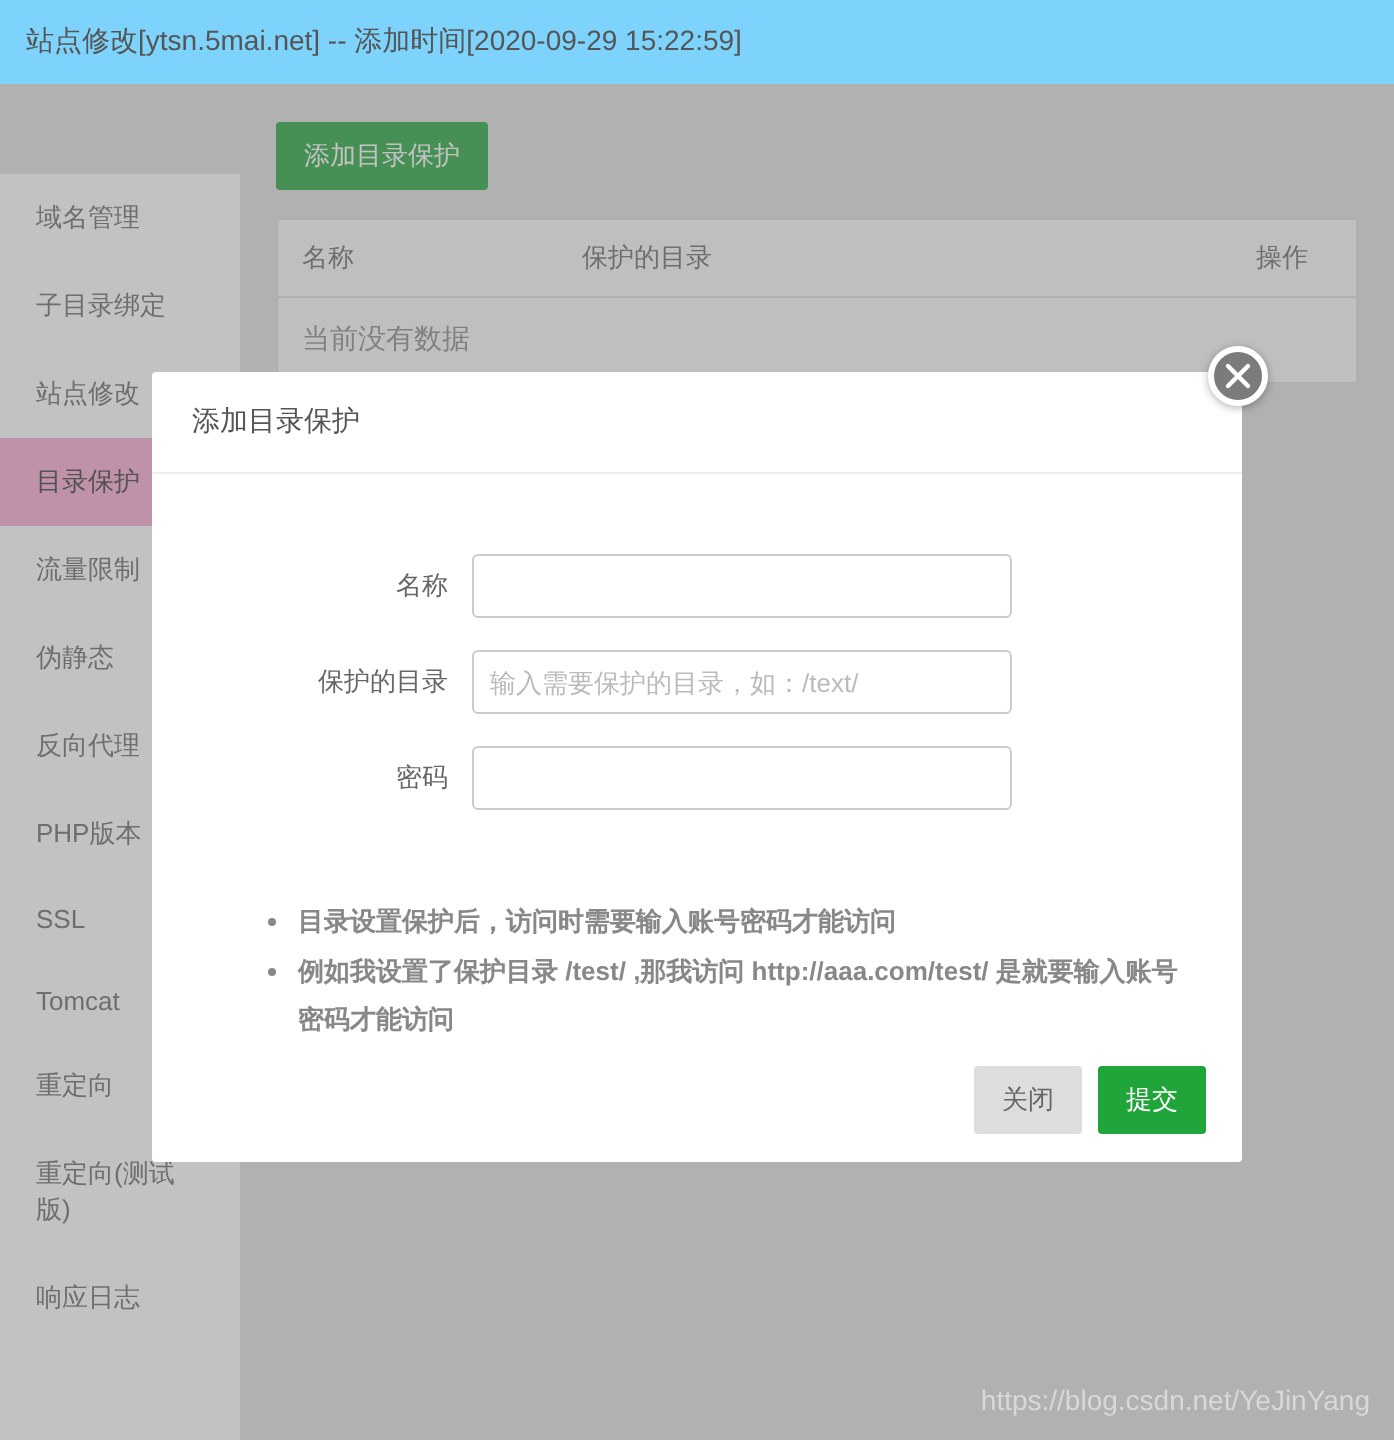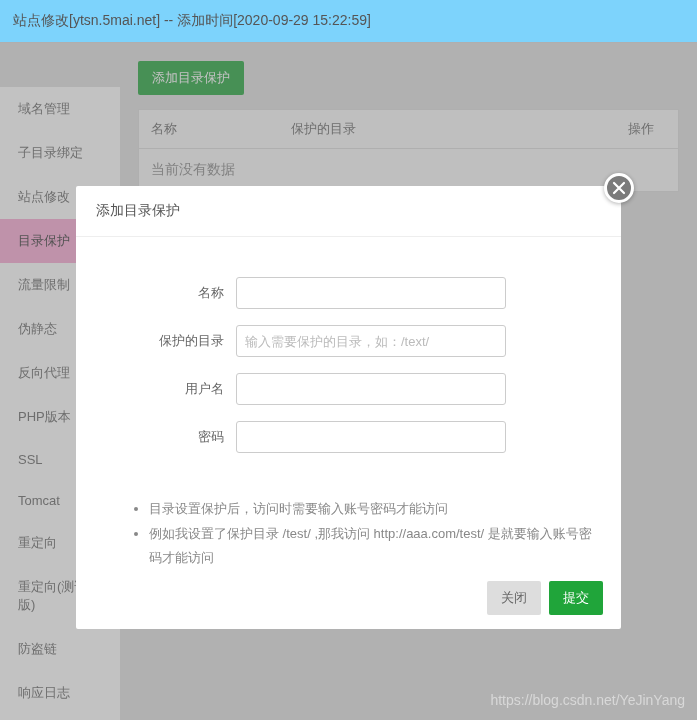--- a/index.html
+++ b/index.html
@@ -151,20 +151,21 @@
     .form-input::placeholder { color: #bbb; }
     .hints {
       padding: 18px 20px 0 55px;
       color: #888;
       font-size: 13px;
       line-height: 1.9;
     }
     .hints li {
       list-style: disc;
       margin-left: 18px;
+      font-weight: bold;
     }
     .modal-footer {
       position: absolute;
       right: 18px;
       bottom: 14px;
       display: flex;
       gap: 8px;
       margin-top: 48px;
     }
     .watermark {
@@ -189,21 +190,20 @@
     <div class="sidebar-item">站点修改</div>
     <div class="sidebar-item active">目录保护</div>
     <div class="sidebar-item">流量限制</div>
     <div class="sidebar-item">伪静态</div>
     <div class="sidebar-item">反向代理</div>
     <div class="sidebar-item">PHP版本</div>
     <div class="sidebar-item">SSL</div>
     <div class="sidebar-item">Tomcat</div>
     <div class="sidebar-item">重定向</div>
     <div class="sidebar-item">重定向(测试版)</div>
-    <div class="sidebar-item">防盗链</div>
     <div class="sidebar-item">响应日志</div>
   </div>
 
   <div class="content">
     <button class="btn-green">添加目录保护</button>
     <div class="table">
       <div class="table-header">
         <div class="th-name">名称</div>
         <div class="th-dir">保护的目录</div>
         <div class="th-op">操作</div>
@@ -225,24 +225,20 @@
     <div class="form">
       <div class="form-row">
         <div class="form-label">名称</div>
         <input class="form-input" type="text" style="">
       </div>
       <div class="form-row">
         <div class="form-label">保护的目录</div>
         <input class="form-input" type="text" placeholder="输入需要保护的目录，如：/text/" style="">
       </div>
       <div class="form-row">
-        <div class="form-label">用户名</div>
-        <input class="form-input" type="text" style="">
-      </div>
-      <div class="form-row">
         <div class="form-label">密码</div>
         <input class="form-input" type="password" style="">
       </div>
     </div>
 
     <ul class="hints">
       <li>目录设置保护后，访问时需要输入账号密码才能访问</li>
       <li>例如我设置了保护目录 /test/ ,那我访问 http://aaa.com/test/ 是就要输入账号密码才能访问</li>
     </ul>
 

